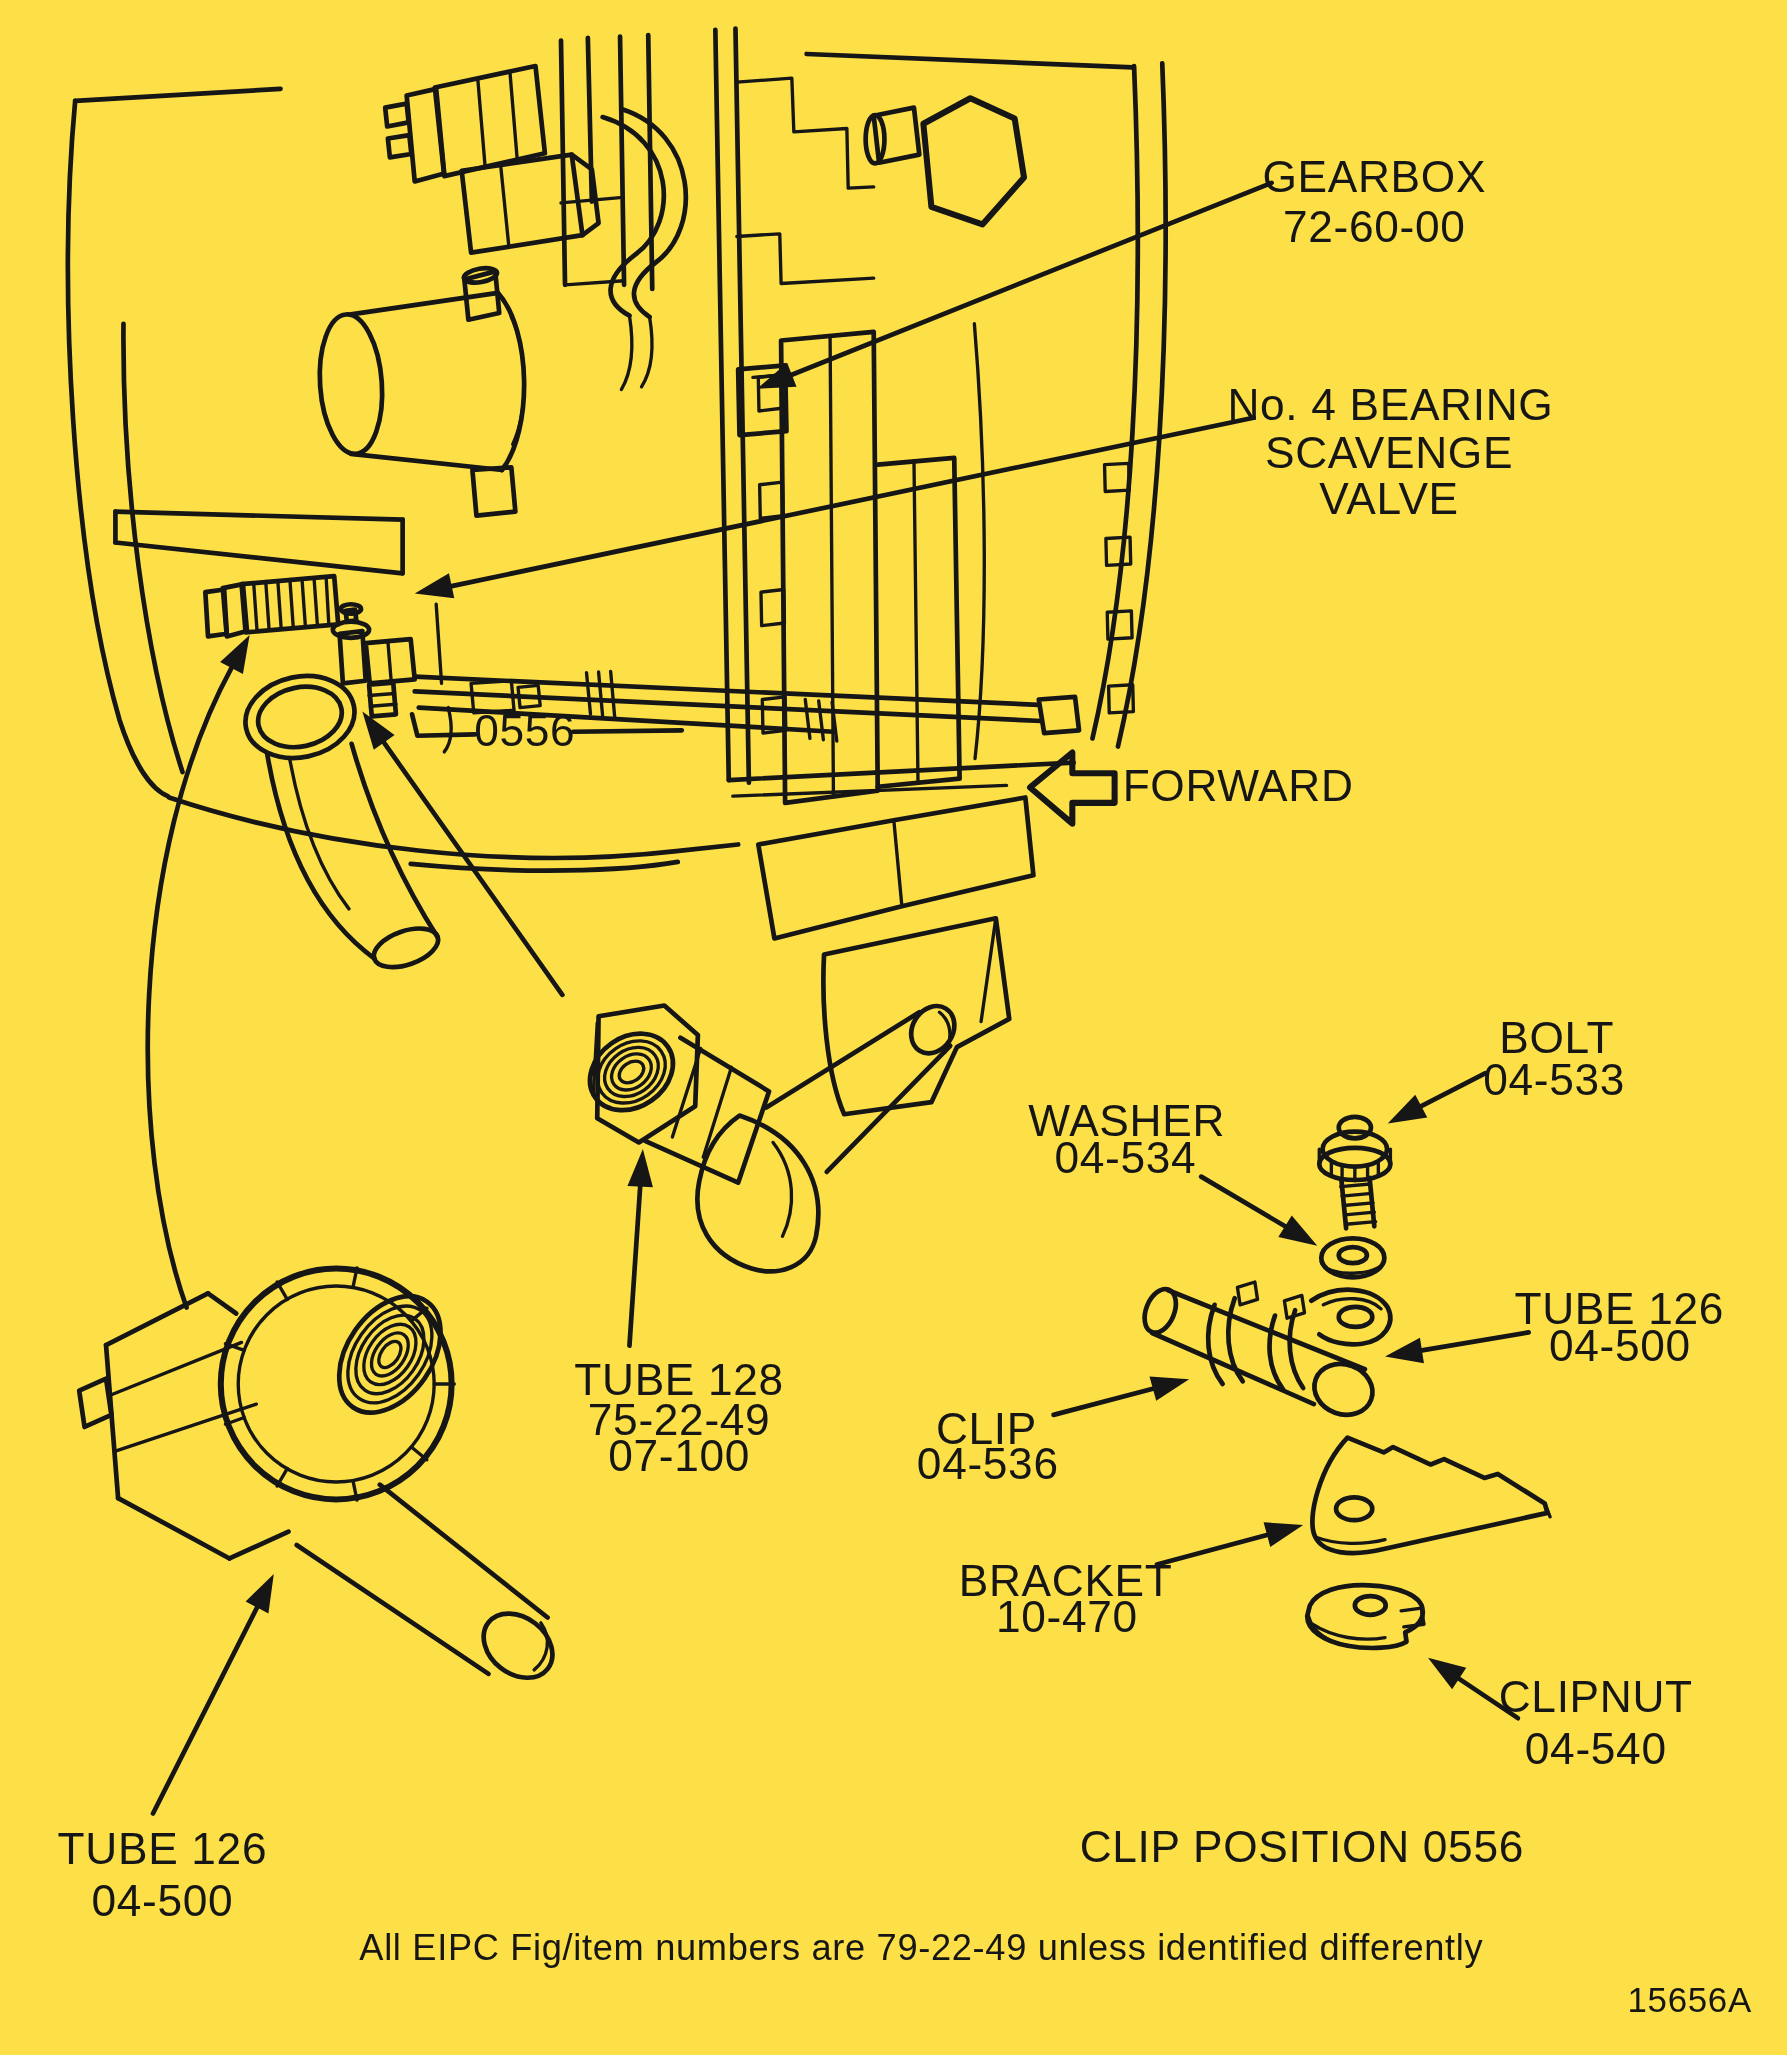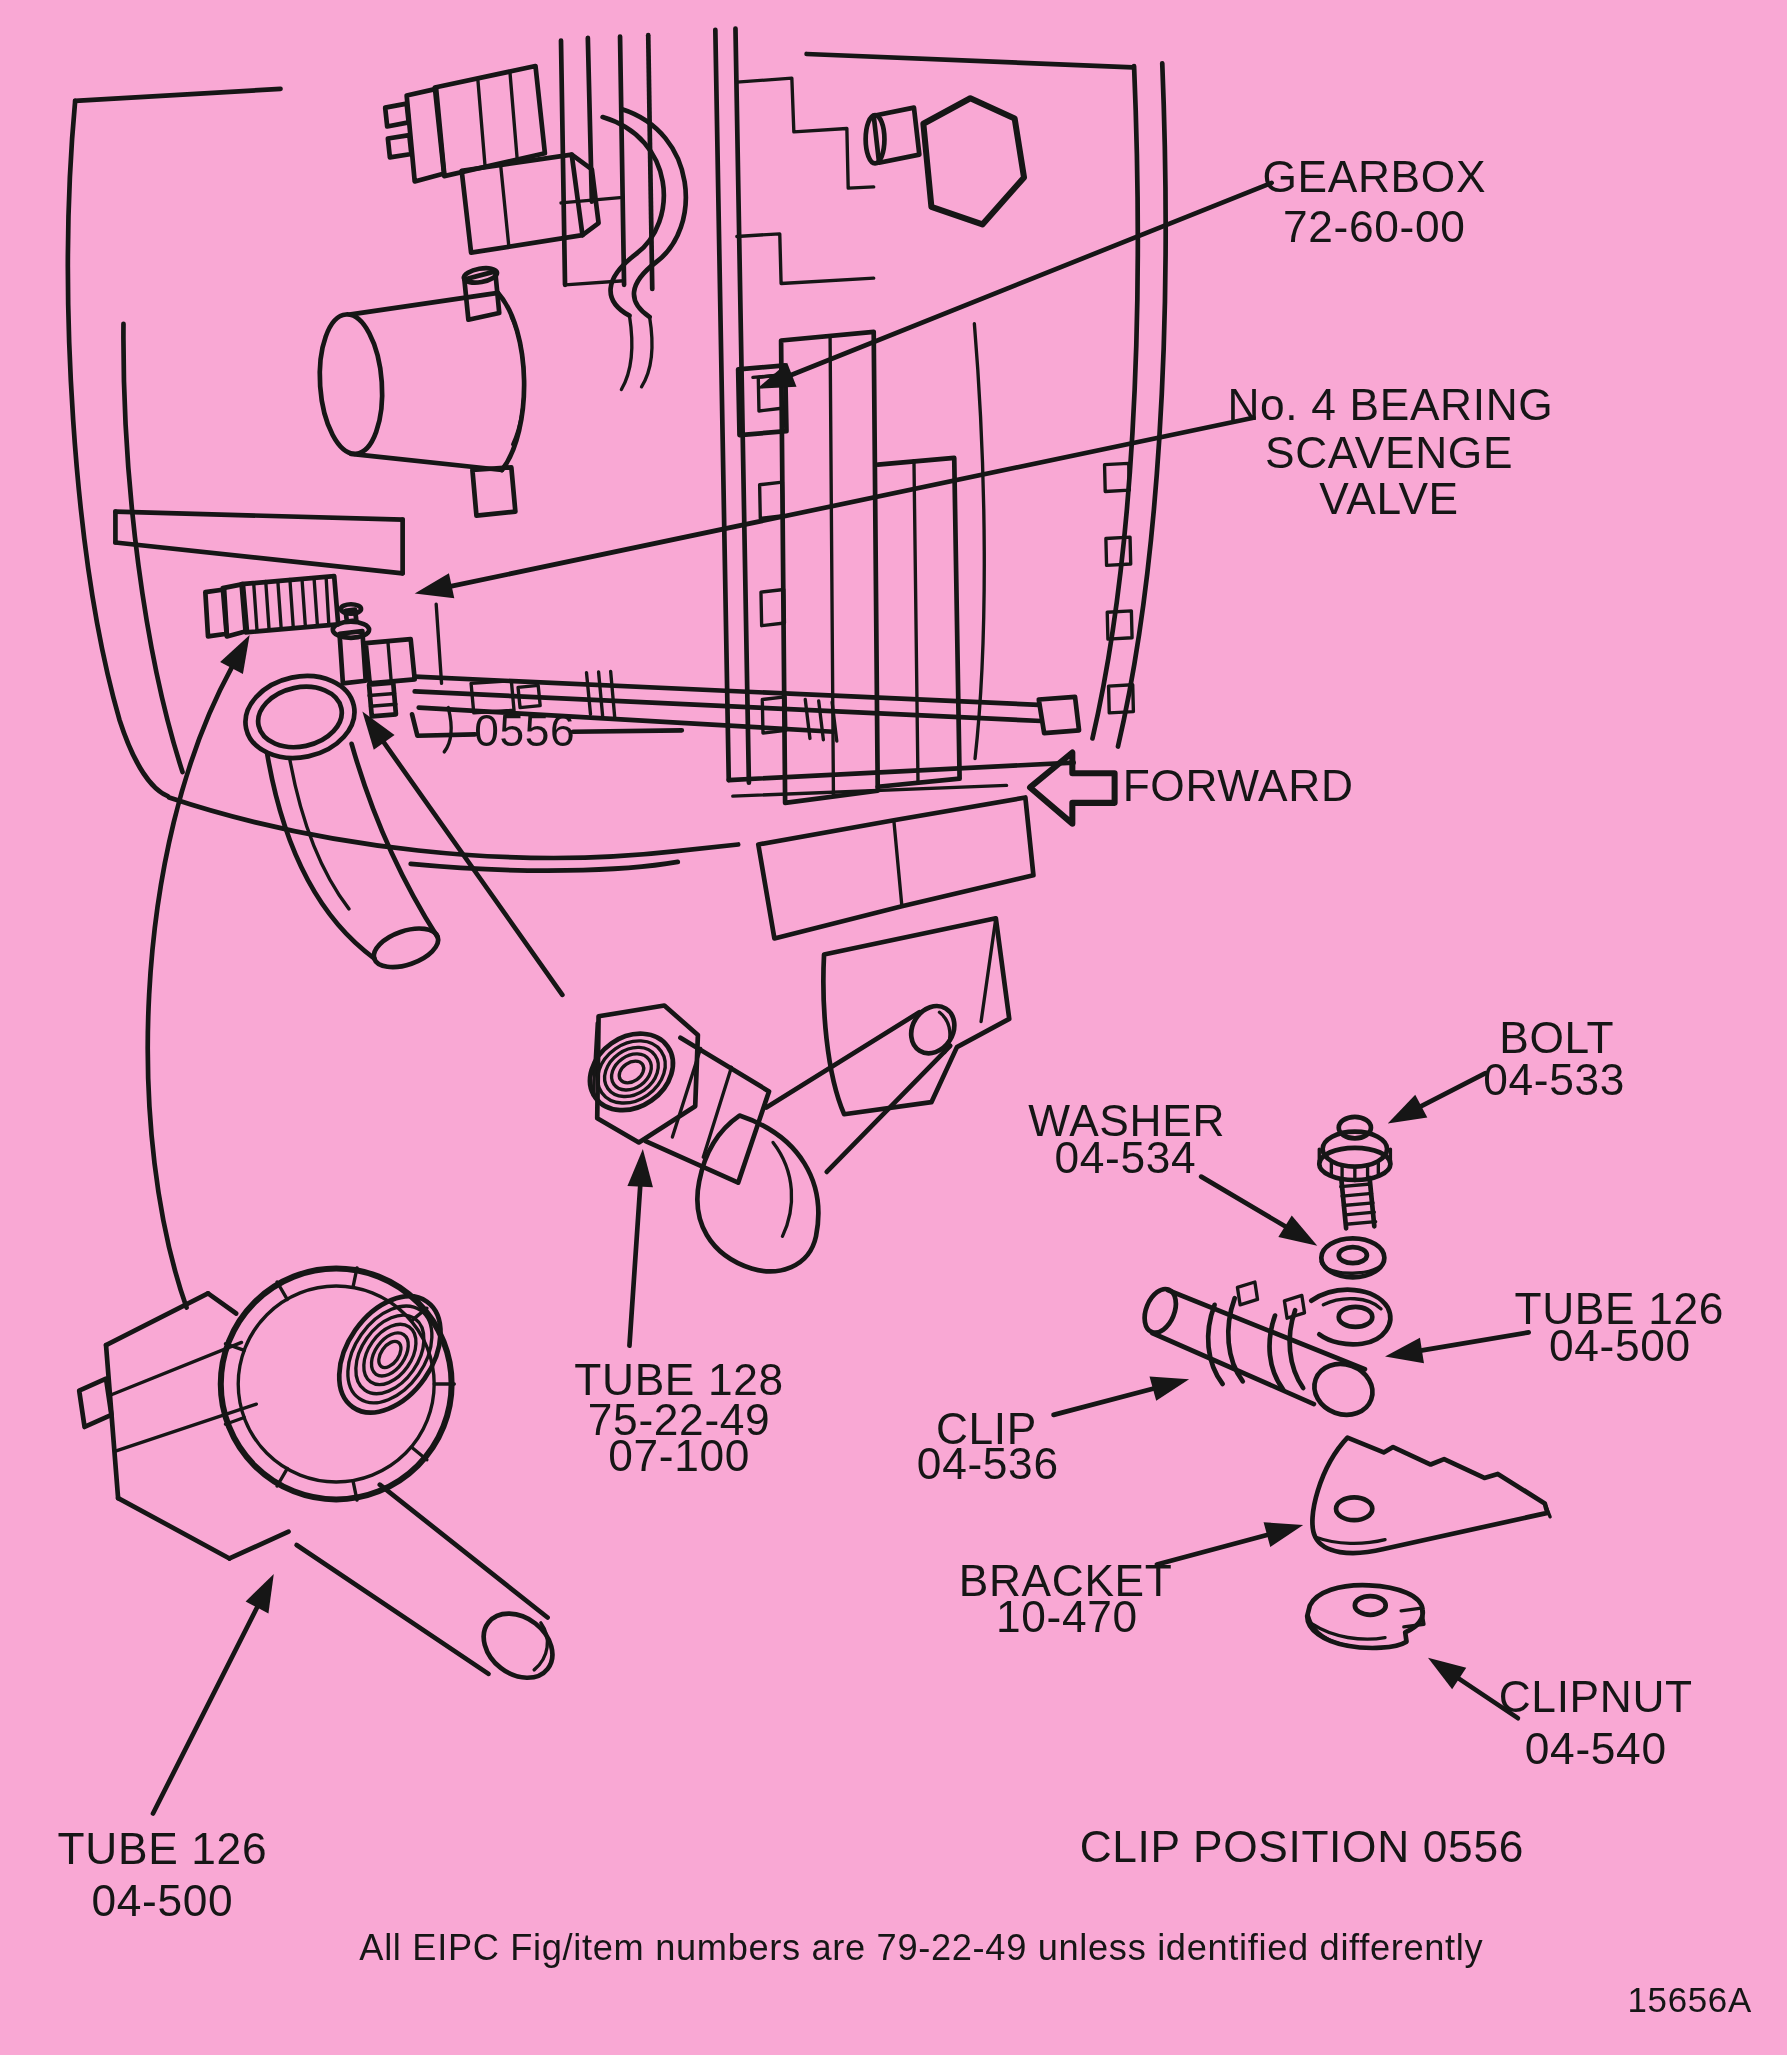--- a/index.html
+++ b/index.html
@@ -1,16 +1,16 @@
 <!DOCTYPE html>
 <html style="font-size:10.7px"><head>
 <meta charset="utf-8">
 <style>
   html,body { margin:0; padding:0; background:#ffffff; }
-  #page { position:relative; width:1787px; height:2056px; background:#f9a8d4; overflow:hidden; }
+  #page { position:relative; width:1787px; height:2056px; background:#fde047; overflow:hidden; }
   svg { display:block; }
   .ink   { stroke:#161616; fill:none; stroke-width:7; stroke-linecap:round; stroke-linejoin:round; }
   .thin  { stroke-width:5; }
   .thick { stroke-width:9; }
   .fillink { fill:#161616; stroke:none; }
   text { fill:#161616; font-family:"Liberation Sans", sans-serif; font-size:66px; letter-spacing:1px; }
   .mid { text-anchor:middle; }
   .foot { font-size:54px; }
   .fig  { font-size:52px; }
 </style>

